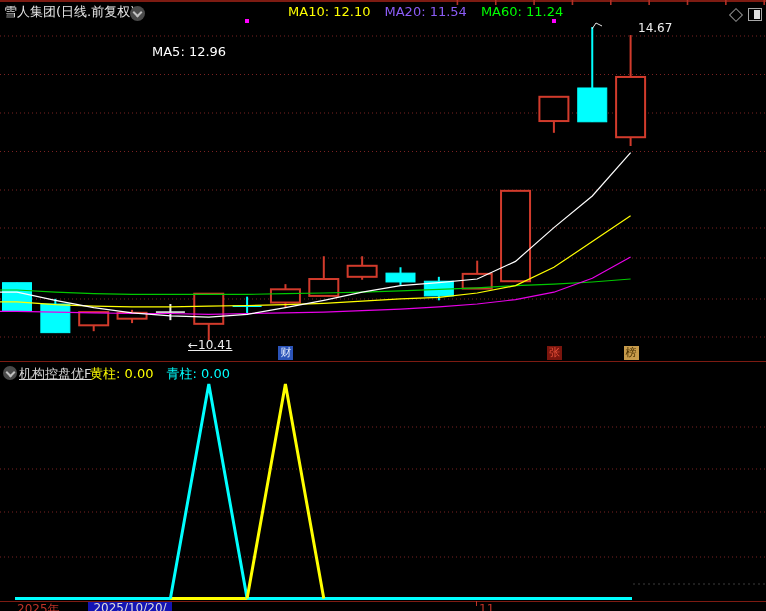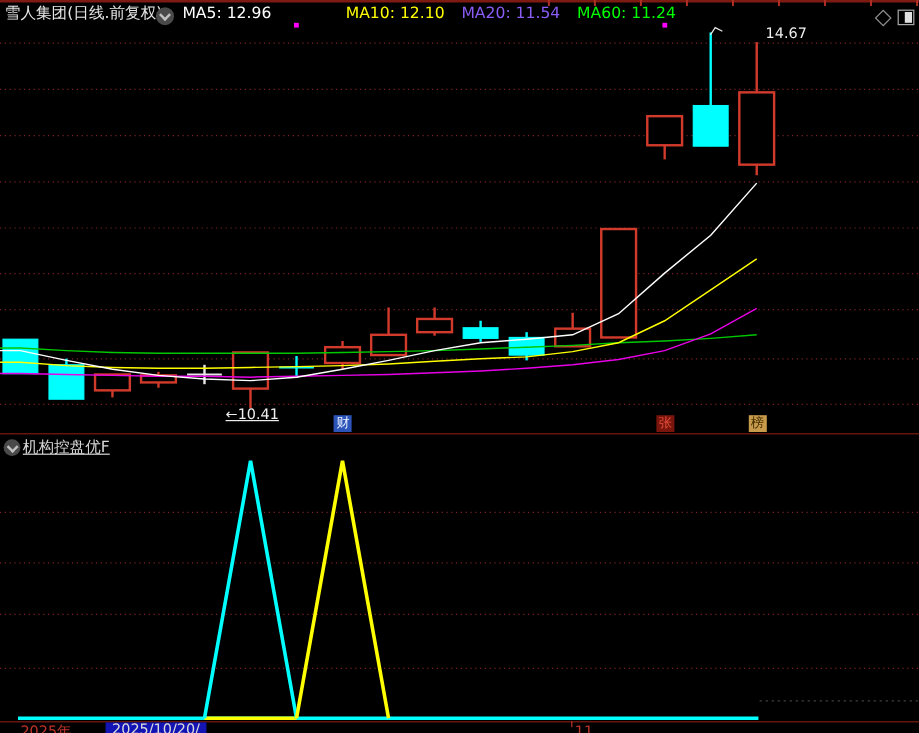--- a/index.html
+++ b/index.html
@@ -105,21 +105,21 @@
       <line x1="170.4" x2="247.10000000000002" y1="598.5" y2="598.5" stroke="#ffff00" stroke-width="3"></line>
       <polyline points="170.4,598.5 208.8,384.0 247.1,598.5" fill="none" stroke="#00ffff" stroke-width="3"></polyline>
       <polyline points="247.1,598.5 285.4,384.0 323.8,598.5" fill="none" stroke="#ffff00" stroke-width="3"></polyline>
     </svg>
 
   <div class="abs txt" id="stock-title">雪人集团(日线.前复权)</div>
   <div class="abs circle-icon" style="left:130px;top:6px;">
     <span class="chev"></span>
   </div>
   <div class="abs txt" id="ma-labels">
-      <span style="color: rgb(255, 255, 255);">MA5: 12.96</span>
+      <span style="color: rgb(255, 255, 255); margin-top: 40px;">MA5: 12.96</span>
       <span style="color: rgb(255, 255, 0); margin-left: 48px;">MA10: 12.10</span>
       <span style="color: #8b5cf6;">MA20: 11.54</span>
       <span style="color: rgb(0, 255, 0);">MA60: 11.24</span>
     </div>
   <div class="abs" id="corner-icons">
     <span class="diamond"></span>
     <span class="panel-ico">
         <span></span>
       </span>
   </div>
@@ -133,20 +133,24 @@
       <div class="badge" style="left: 623.6px; background: rgb(199, 155, 75); color: rgb(74, 48, 0);">榜</div>
     </div>
 
   <div class="sep" style="top:361px;"></div>
   <div class="sep" style="top:601px;"></div>
 
   <div class="abs circle-icon" style="left:3px;top:366px;width:14px;height:14px;">
     <span class="chev"></span>
   </div>
   <div class="abs txt" id="ind-name">机构控盘优F</div>
+  <div class="abs txt" id="ind-fields">
+      <span style="color: rgb(255, 255, 0);">黄柱: 0.00</span>
+      <span style="color: rgb(0, 255, 255);">青柱: 0.00</span>
+    </div>
 
   <div id="bottom-axis">
     <div class="abs ax red-ax" style="left:17px;top:603px;">2025年</div>
     <div class="abs ax" id="axis-date-box" style="background: rgb(20, 20, 180);">2025/10/20/</div>
     <div class="month-tick"></div>
     <div class="abs ax red-ax" style="left:479px;top:603px;">11</div>
   </div>
 
 <div class="mdot" style="left: 245.1px; top: 19px;"></div>
     <div class="mdot" style="left: 551.9px; top: 19px;"></div>

